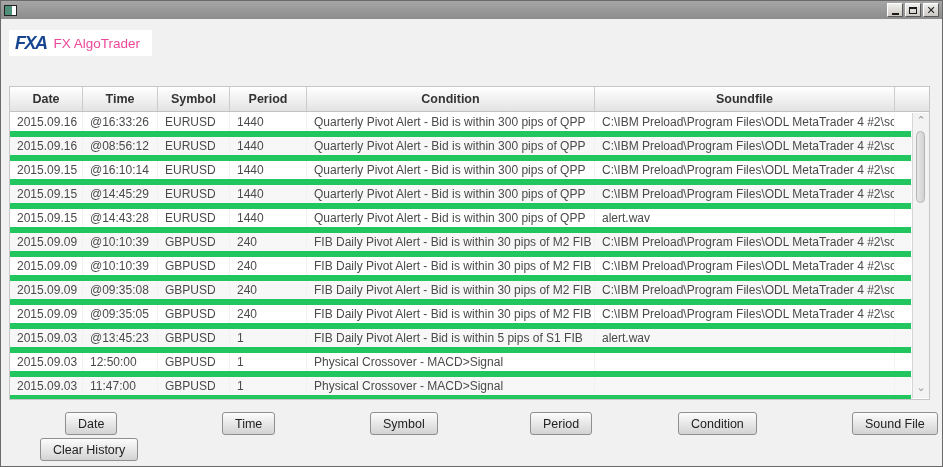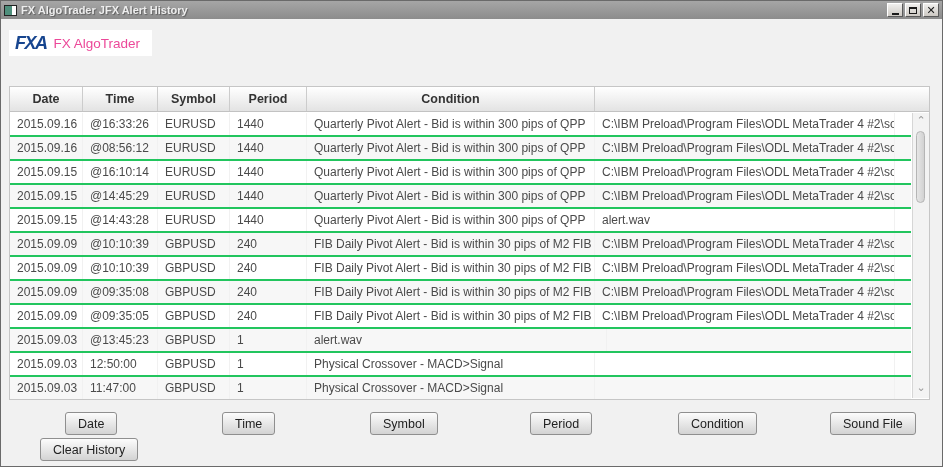--- a/index.html
+++ b/index.html
@@ -64,21 +64,21 @@
     border-bottom: 1px solid #c2c2c2;
   }
   .hcell {
     font-size: 12.5px; font-weight: bold; color: #333;
     display: flex; align-items: center; justify-content: center;
     border-right: 1px solid #cccccc; flex: none;
   }
   .tbody { position: absolute; left: 0; top: 26px; right: 18px; bottom: 0; overflow: hidden; }
   .trow {
     display: flex; height: 24px; align-items: center;
-    background: #ffffff; border-bottom: 2px solid #22c55e;
+    background: #ffffff; border-bottom: 6px solid #22c55e;
   }
   .trow.alt { background: #f7f7f7; }
   .cell {
     font-size: 12px; color: #4a4a4a; white-space: nowrap; overflow: hidden;
     padding-left: 7px; flex: none; height: 100%; display: flex; align-items: center;
     border-right: 1px solid #f1f1f1;
   }
   .col-date   { width: 73px; }
   .col-time   { width: 75px; }
   .col-symbol { width: 72px; }
@@ -111,29 +111,28 @@
     border: 1px solid #8f8f8f; border-radius: 3px;
     font-family: "Liberation Sans", sans-serif;
     font-size: 12.5px; color: #222; cursor: default;
   }
   .sort-btn { top: 411px; }
   .pos-0 { left: 64px; }
   .pos-1 { left: 221px; }
   .pos-2 { left: 369px; }
   .pos-3 { left: 529px; }
   .pos-4 { left: 677px; }
-  .pos-5 { left: 829px; }
+  .pos-5 { left: 851px; }
   .clear-btn { top: 437px; left: 39px; }
 </style>
 </head>
 <body>
 
 <div class="titlebar">
   <span class="app-icon"></span>
-  <span class="title-text">FX AlgoTrader JFX Alert History</span>
   <span class="win-controls">
     <button class="win-btn">
         <span class="glyph-min"></span>
       </button>
     <button class="win-btn">
         <span class="glyph-max"></span>
       </button>
     <button class="win-btn">
         <span class="glyph-close">✕</span>
       </button>
@@ -145,20 +144,21 @@
   <span class="logo-text" style="color: #ec4899;">FX AlgoTrader</span>
 </div>
 
 <div class="table-wrap">
   <div class="thead">
       <div class="hcell col-date">Date</div>
       <div class="hcell col-time">Time</div>
       <div class="hcell col-symbol">Symbol</div>
       <div class="hcell col-period">Period</div>
       <div class="hcell col-cond">Condition</div>
+      <div class="hcell col-sound">Soundfile</div>
       <div class="hcell col-fill"></div>
     </div>
   <div class="tbody">
       <div class="trow">
         <div class="cell col-date">2015.09.16</div>
         <div class="cell col-time">@16:33:26</div>
         <div class="cell col-symbol">EURUSD</div>
         <div class="cell col-period">1440</div>
         <div class="cell col-cond">Quarterly Pivot Alert - Bid is within 300 pips of QPP</div>
         <div class="cell col-sound">C:\IBM Preload\Program Files\ODL MetaTrader 4 #2\soun...</div>
@@ -234,20 +234,21 @@
         <div class="cell col-period">240</div>
         <div class="cell col-cond">FIB Daily Pivot Alert - Bid is within 30 pips of M2 FIB</div>
         <div class="cell col-sound">C:\IBM Preload\Program Files\ODL MetaTrader 4 #2\soun...</div>
         <div class="cell col-fill"></div>
       </div>
       <div class="trow alt">
         <div class="cell col-date">2015.09.03</div>
         <div class="cell col-time">@13:45:23</div>
         <div class="cell col-symbol">GBPUSD</div>
         <div class="cell col-period">1</div>
+        <div class="cell col-cond">FIB Daily Pivot Alert - Bid is within 5 pips of S1 FIB</div>
         <div class="cell col-sound">alert.wav</div>
         <div class="cell col-fill"></div>
       </div>
       <div class="trow">
         <div class="cell col-date">2015.09.03</div>
         <div class="cell col-time">12:50:00</div>
         <div class="cell col-symbol">GBPUSD</div>
         <div class="cell col-period">1</div>
         <div class="cell col-cond">Physical Crossover - MACD&gt;Signal</div>
         <div class="cell col-sound"></div>

